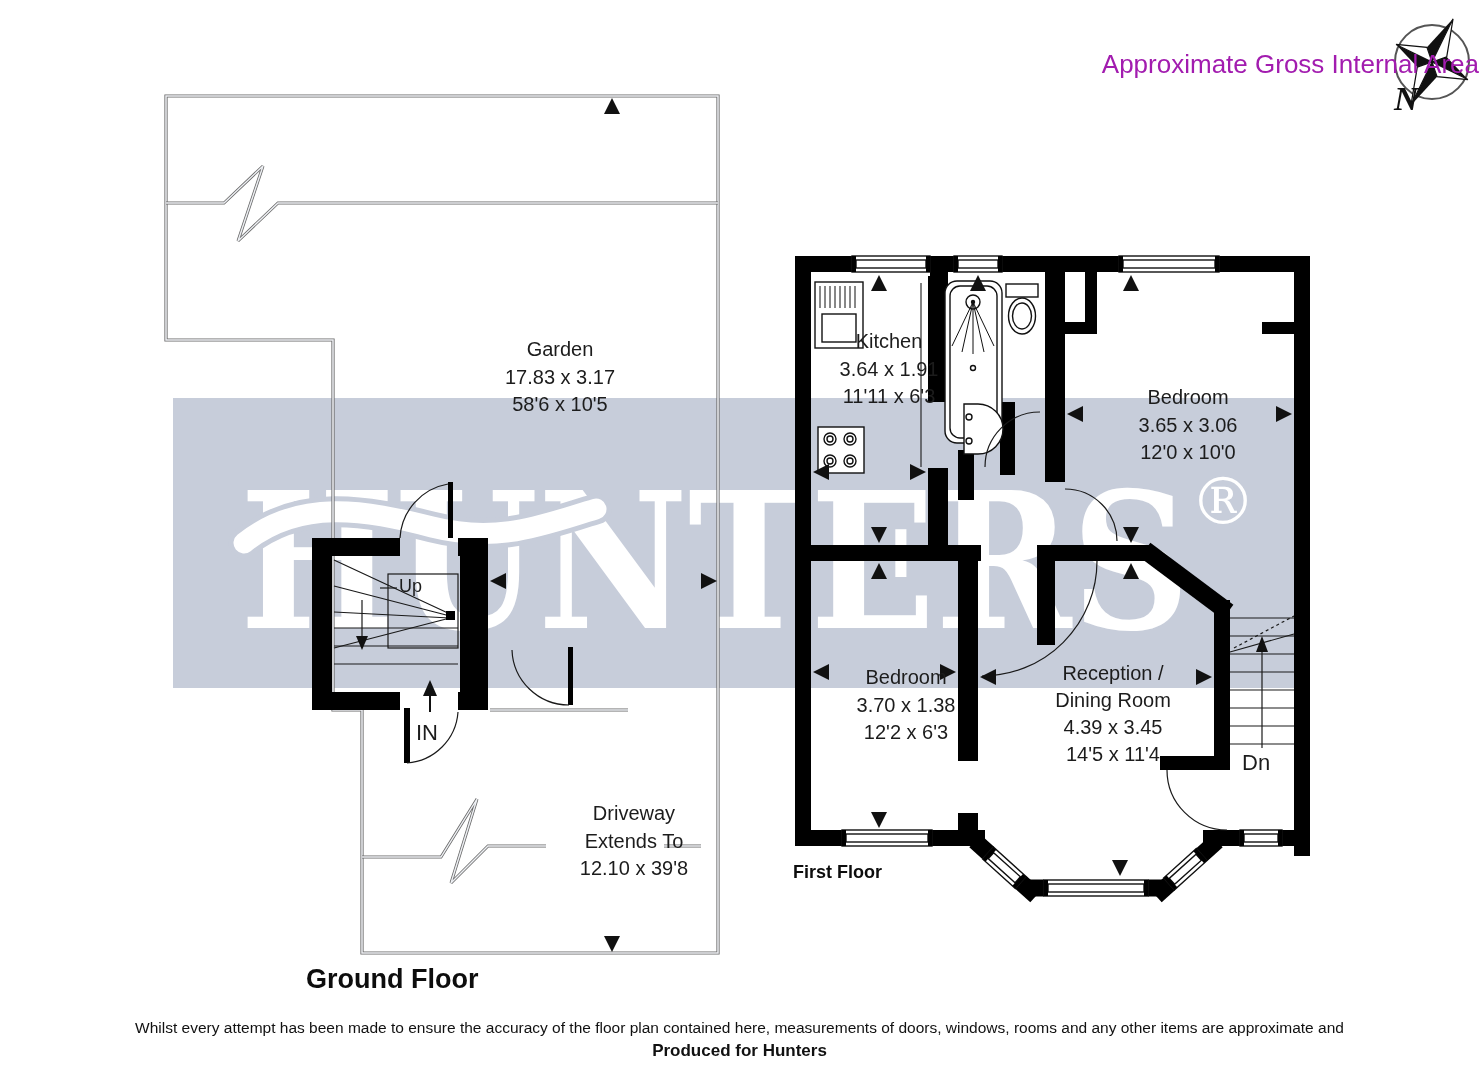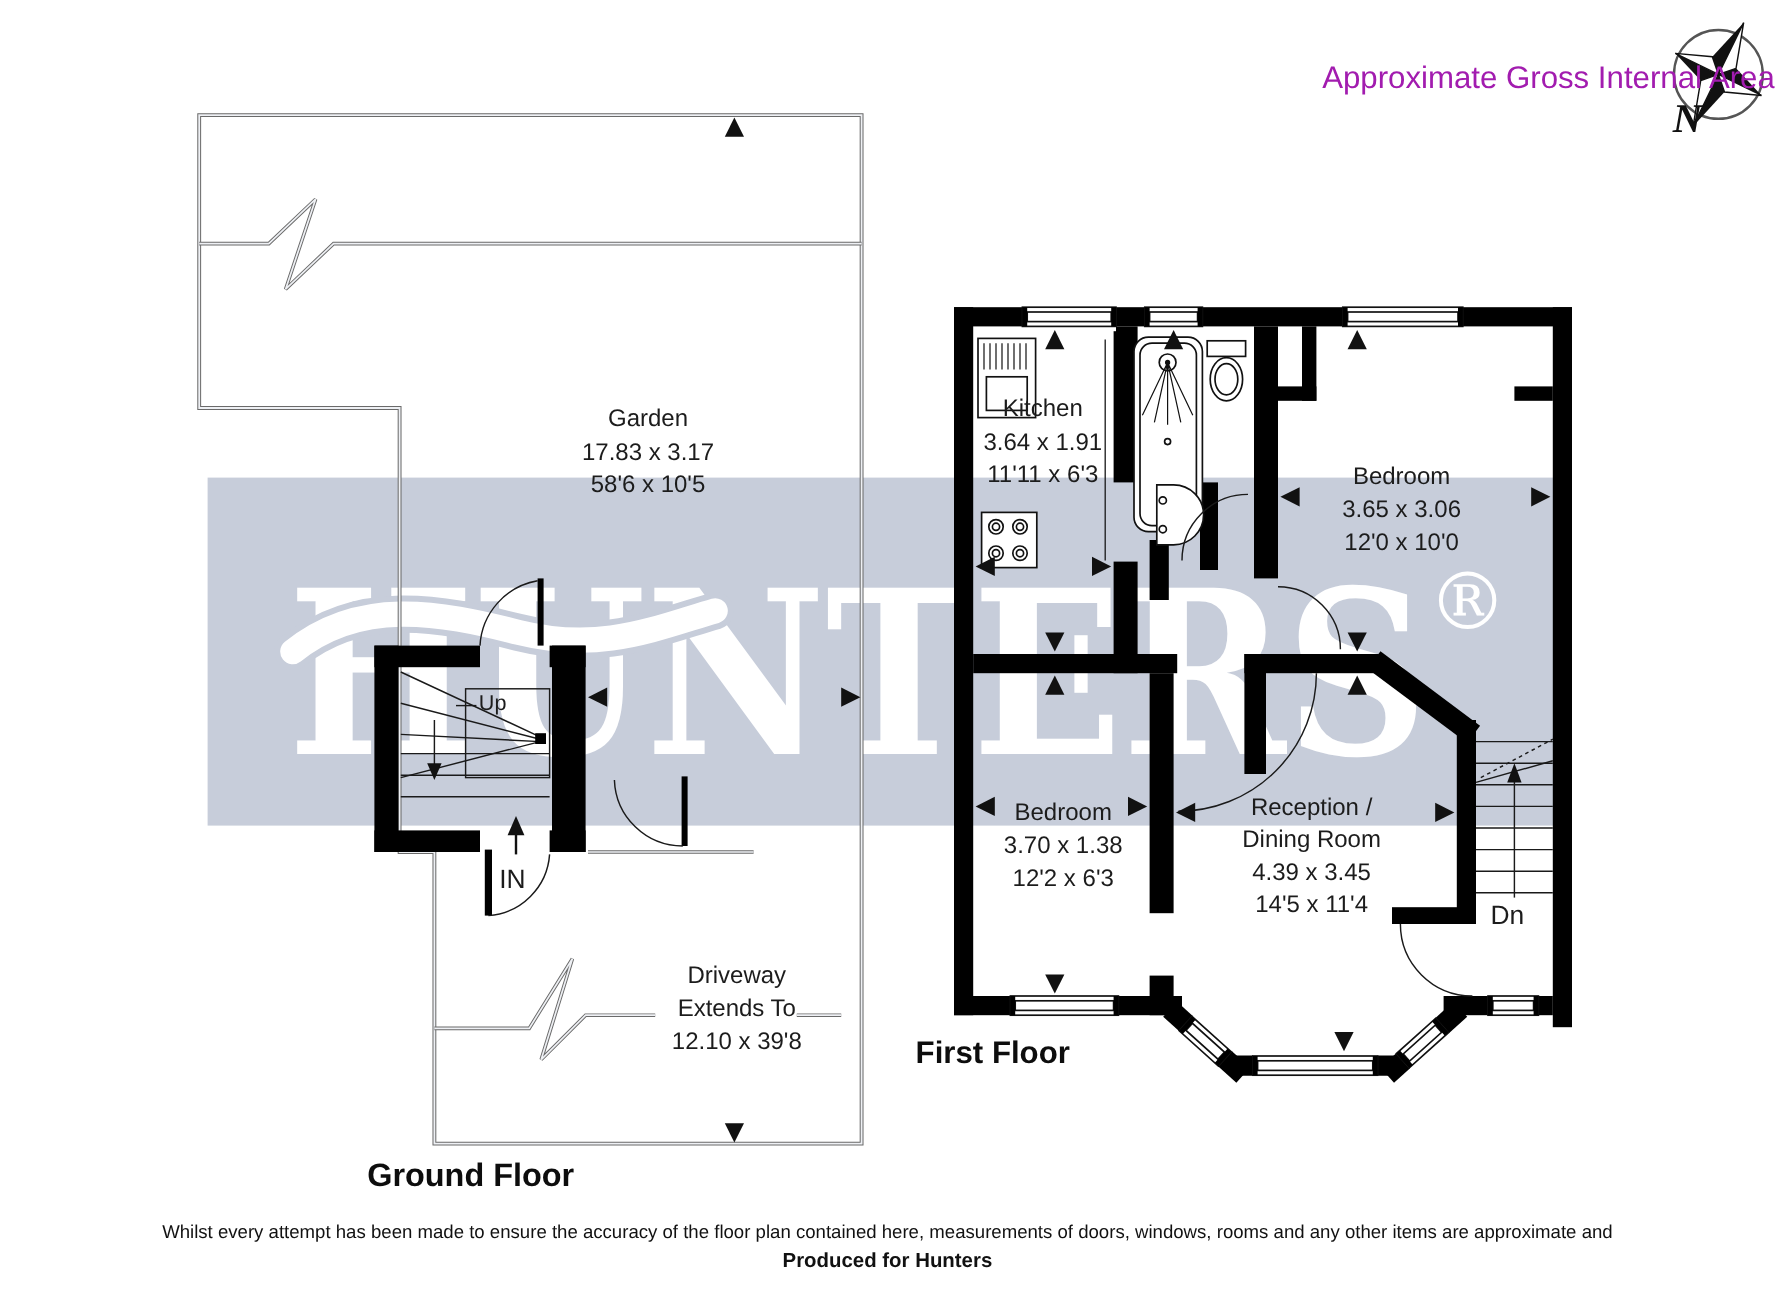--- a/index.html
+++ b/index.html
@@ -1,21 +1,21 @@
 <!DOCTYPE html>
 <html><head>
 <meta charset="utf-8">
 <style>
   html,body{margin:0;padding:0;background:#fff;}
   #stage{position:relative;width:1479px;height:1080px;background:#ffffff;overflow:hidden;
          font-family:"Liberation Sans",sans-serif;color:#1c1c1c;}
   #plan-svg{position:absolute;left:0;top:0;}
   .page-title{position:absolute;left:0;right:0;top:6px;text-align:right;font-size:26px;line-height:34px;color:#a21caf;margin-top:41px;}
   .lbl{position:absolute;text-align:center;font-size:20px;line-height:27.5px;color:#1c1c1c;
-       transform:translateX(-50%);white-space:nowrap;}
+       transform:translateX(-50%);white-space:nowrap;margin-left:20px;}
   .lbl-small{position:absolute;font-size:18px;color:#1c1c1c;white-space:nowrap;}
   .floor-title{position:absolute;font-weight:bold;font-size:27px;color:#0d0d0d;white-space:nowrap;}
   .footer{position:absolute;left:0;right:0;top:1017px;text-align:center;font-size:15.5px;line-height:22px;color:#111;}
   .footer .produced{font-weight:bold;font-size:17px;margin-top:1px;}
 </style>
 </head>
 <body>
 
 <div id="stage">
 
@@ -322,20 +322,20 @@
   <div class="lbl" style="left:1093px;top:660px;line-height:27px;">
     <div>Reception /</div>
     <div>Dining Room</div>
     <div>4.39 x 3.45</div>
     <div>14'5 x 11'4</div>
   </div>
 
   <div class="lbl-small" style="left:1242px;top:750px;font-size:22px;">Dn</div>
 
   <div class="floor-title" style="left:306px;top:964px;">Ground Floor</div>
-  <div class="floor-title" style="left:763px;top:862px;font-size:26px;">First Floor</div>
+  <div class="floor-title" style="left:793px;top:862px;font-size:18px;">First Floor</div>
 
   <div class="footer">
     <div>Whilst every attempt has been made to ensure the accuracy of the floor plan contained here, measurements of doors, windows, rooms and any other items are approximate and</div>
     <div class="produced">Produced for Hunters</div>
   </div>
 
 </div>
 
 </body></html>

